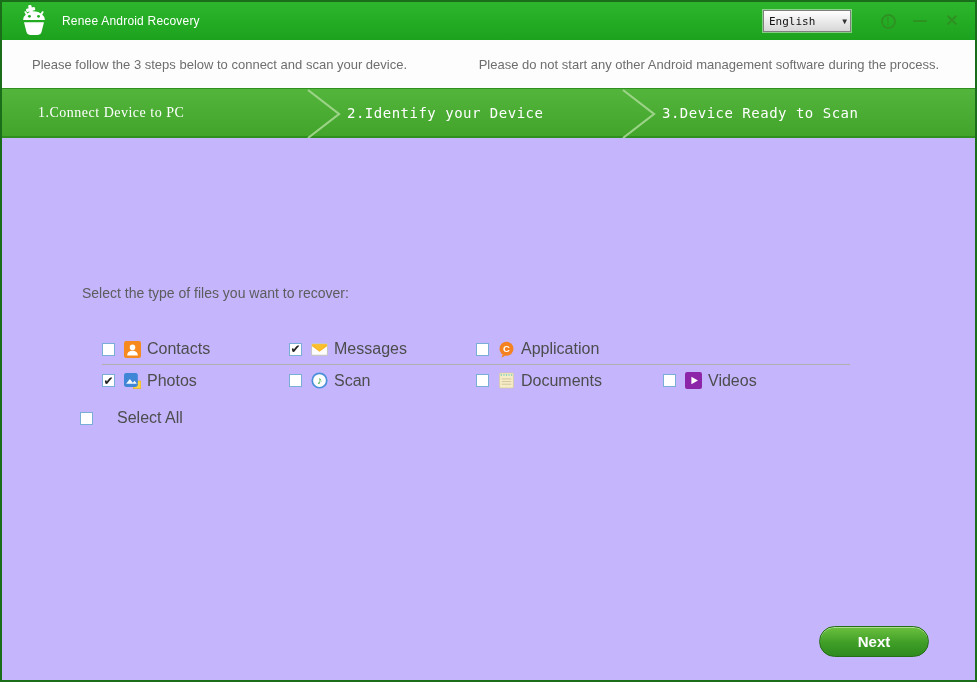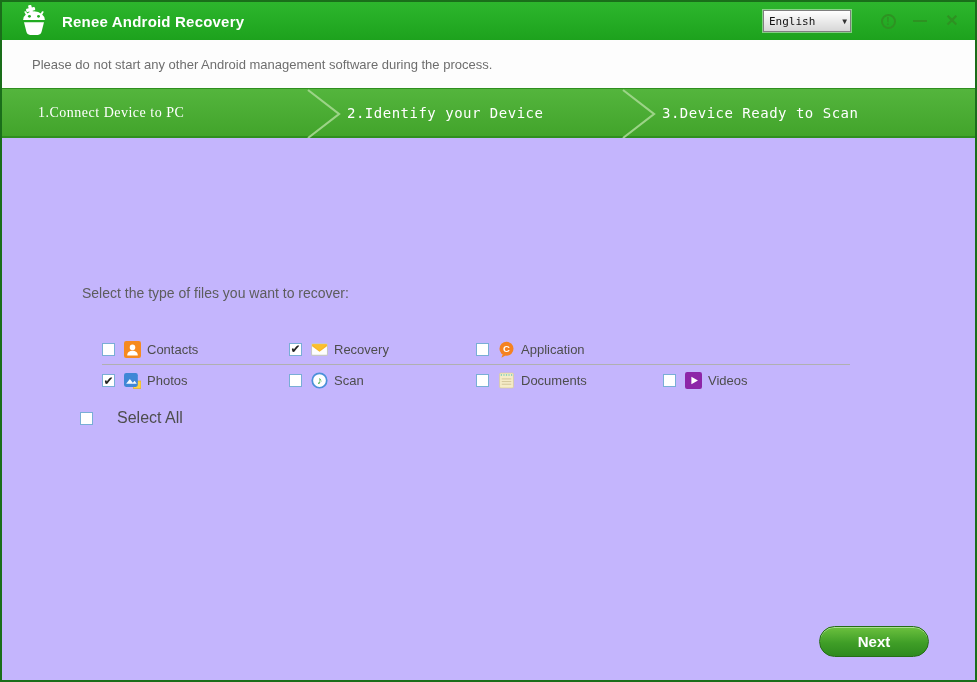--- a/index.html
+++ b/index.html
@@ -11,21 +11,21 @@
     background:#ffffff; overflow:hidden;
   }
 
   
   .titlebar {
     height:38px; display:flex; align-items:center;
     background:linear-gradient(#2db62d, #1da21d);
     padding-left:12px;
   }
   .logo { width:40px; height:32px; margin-right:8px; flex:0 0 auto; }
-  .app-title { color:#fff; font-size:15px; font-weight:bold; letter-spacing:.2px; }
+  .app-title { color:#fff; font-size:12px; font-weight:normal; letter-spacing:.2px; }
 
   .lang-dd {
     margin-left:auto; width:88px; height:22px;
     border:1px solid #7f7f7f; background:linear-gradient(#ffffff,#d7d7d7);
     box-shadow:0 0 0 1px rgba(255,255,255,.45);
     display:flex; align-items:center; padding:0 3px 0 5px;
     font-family:"DejaVu Sans Mono", monospace; font-size:11px; color:#111;
     cursor:default;
   }
   .lang-dd .dd-arrow { margin-left:auto; font-size:8px; color:#333; }
@@ -69,21 +69,21 @@
   .file-row.first { border-bottom:1px solid #b0b0b0; }
   .cell { width:187px; display:flex; align-items:center; cursor:default; }
 
   .cb {
     width:13px; height:13px; border:1px solid #79aed6; background:#fff;
     display:inline-flex; align-items:center; justify-content:center;
     font-size:12px; line-height:1; color:#222; flex:0 0 auto; cursor:pointer;
   }
   .ficon { width:17px; height:17px; margin:0 6px 0 9px; display:inline-flex; flex:0 0 auto; }
   .ficon svg { width:100%; height:100%; }
-  .flabel { font-size:13px; color:#4d4d4d; white-space:nowrap; }
+  .flabel { font-size:16px; color:#4d4d4d; white-space:nowrap; }
 
   .select-all { position:absolute; left:78px; top:271px; display:flex; align-items:center; }
   .select-all .flabel { margin-left:24px; font-size:16px; }
 
   .next-btn {
     position:absolute; left:817px; top:488px; width:110px; height:31px;
     border:1px solid #256e15; border-radius:16px;
     background:linear-gradient(#6cc13e,#3f9e27 55%,#2e8a1e);
     color:#fff; font-size:15px; font-weight:bold; font-family:"Liberation Sans", sans-serif;
     box-shadow:inset 0 1px 0 rgba(255,255,255,.45);
@@ -125,20 +125,21 @@
       <span class="ctrl">
         <span class="min-bar"></span>
       </span>
       <span class="ctrl">
         <span class="close-x">✕</span>
       </span>
     </div>
   </div>
 
   <div class="instructions">
+    <span>Please follow the 3 steps below to connect and scan your device.</span>
     <span>Please do not start any other Android management software during the process.</span>
   </div>
 
   <div class="steps" id="steps">
       <span class="step-label" style="left: 36px; font-family: Liberation Serif, serif;">1.Connect Device to PC</span>
       <span class="step-label" style="left: 345px;">2.Identify your Device</span>
       <span class="step-label" style="left: 660px;">3.Device Ready to Scan</span>
       <span class="chevron" style="left: 304px;"><svg width="36" height="50" viewBox="0 0 36 50">
           <path d="M2 1 L33 25 L2 49" fill="none" stroke="#9cd487" stroke-width="2.2"></path>
         </svg></span>
@@ -165,21 +166,21 @@
           </div>
           <div class="cell">
             <span class="cb">✔</span>
             <span class="ficon">
               <svg viewBox="0 0 16 16">
                 <rect x="0.5" y="2.5" width="15" height="11" rx="1" fill="#fdfdfd" stroke="#c6c6c6"></rect>
                 <path d="M1 3h14v2l-7 5-7-5z" fill="#f7b32b"></path>
                 <path d="M1 3h14l-7 6.5z" fill="#fbc02d"></path>
               </svg>
             </span>
-            <span class="flabel">Recovery</span>
+            <span class="flabel">Messages</span>
           </div>
           <div class="cell">
             <span class="cb"></span>
             <span class="ficon">
               <svg viewBox="0 0 16 16">
                 <circle cx="8" cy="7.3" r="6.6" fill="#f58220"></circle>
                 <path d="M4.5 12.5L3.2 15.8l4.2-2.4z" fill="#f58220"></path>
                 <text x="8" y="10.4" font-size="9" font-weight="bold" fill="#fff" text-anchor="middle" font-family="sans-serif">C</text>
               </svg>
             </span>

